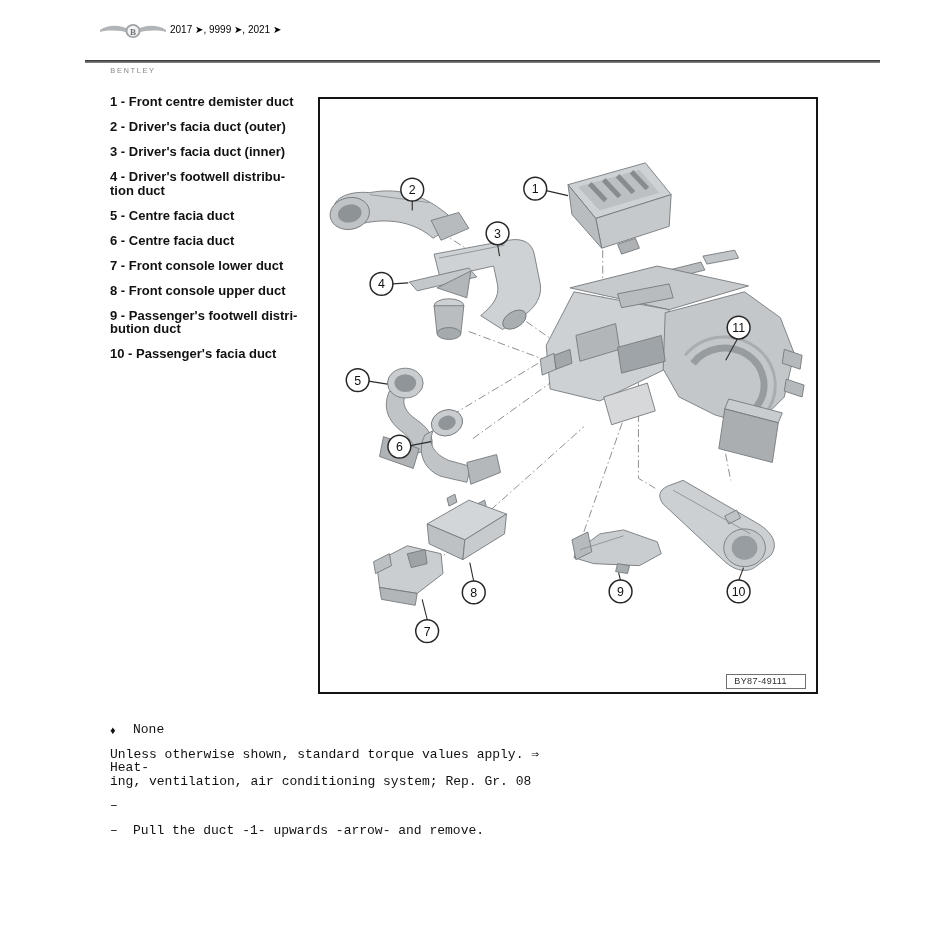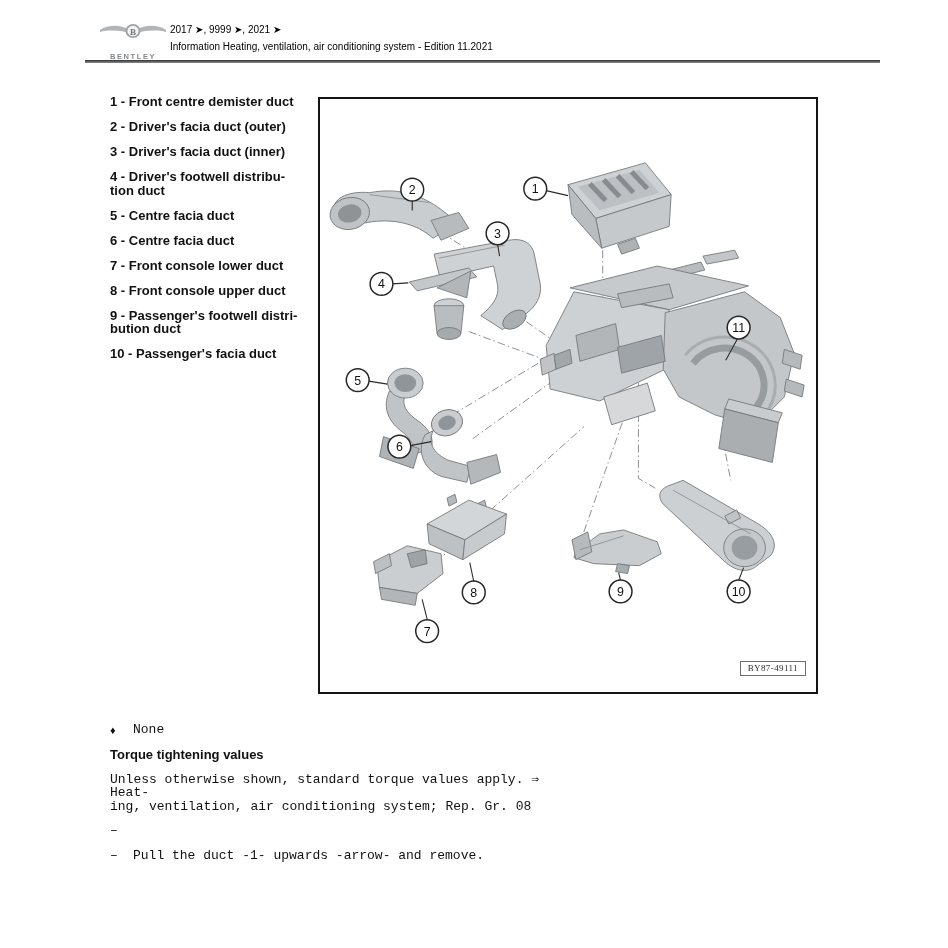--- a/index.html
+++ b/index.html
@@ -5,45 +5,45 @@
   * { margin: 0; padding: 0; box-sizing: border-box; }
   html, body { background: #ffffff; }
   body {
     width: 948px; height: 948px; position: relative;
     font-family: "Liberation Sans", sans-serif;
     color: #111; overflow: hidden;
   }
   
   .logo { position: absolute; left: 97px; top: 20px; width: 72px; text-align: center; }
   .logo .brand {
-    font-size: 7.5px; letter-spacing: 1.6px; color: #85888b; font-weight: bold;
-    display: block; margin-top: 2px;
+    font-size: 7.5px; letter-spacing: 1.6px; color: #85888b; font-weight: normal;
+    display: block; margin-top: 16px;
   }
   .hdr-lines { position: absolute; left: 170px; top: 21px; }
   .hdr-lines .l1, .hdr-lines .l2 { font-size: 10px; line-height: 17px; color: #000; }
   .rule {
     position: absolute; left: 85px; top: 60px; width: 795px; height: 3px;
     background: linear-gradient(#2f2f2f, #8d8d8d);
   }
   
   .legend { position: absolute; left: 110px; top: 95px; width: 215px; font-weight: bold; }
   .legend-item {
     font-size: 13px; line-height: 13.5px; margin-bottom: 11.5px;
     white-space: pre-line;
   }
   
   .figure-frame {
     position: absolute; left: 318px; top: 97px; width: 500px; height: 597px;
     border: 2.5px solid #141414; background: #fff;
   }
   .figure-frame svg { display: block; width: 100%; height: 100%; }
   .fig-code-box {
-    position: absolute; right: 10px; bottom: 16px;
-    border: 1px solid #6f6f6f; padding: 1px 7px 2px 7px;
-    font-size: 9px; color: #2e2e2e; letter-spacing: .4px; background: #fff; font-family: Liberation Serif, serif;
+    position: absolute; right: 10px; bottom: 3px;
+    border: 1px solid #6f6f6f; padding: 1px 18px 2px 7px;
+    font-size: 9px; color: #2e2e2e; letter-spacing: .4px; background: #fff;
   }
   
   .sections { position: absolute; left: 110px; top: 723px; width: 440px; }
   .sec-h { font-size: 13px; font-weight: bold; line-height: 14px; margin-bottom: 11px; }
   .txt { font-size: 13px; line-height: 13.5px; font-family: Liberation Mono, monospace; }
   .note { white-space: pre-line; margin-bottom: 11px; }
   .bullet-row, .step-row { display: flex; margin-bottom: 11px; }
   .bullet-glyph { width: 23px; flex: 0 0 23px; font-size: 11px; padding-top: 1px; }
   .step-dash { width: 23px; flex: 0 0 23px; }
   
@@ -65,21 +65,20 @@
     <path d="M2,10 C10,4 24,5 30,9 L30,13 C22,10 10,10 2,12 Z" fill="#b2b5b8"></path>
     <path d="M68,10 C60,4 46,5 40,9 L40,13 C48,10 60,10 68,12 Z" fill="#b2b5b8"></path>
     <ellipse cx="35" cy="11" rx="7.5" ry="7" fill="#9fa3a6"></ellipse>
     <ellipse cx="35" cy="11" rx="5.6" ry="5.2" fill="#f2f3f3"></ellipse>
     <text x="35" y="15" text-anchor="middle" font-size="9" font-weight="bold" fill="#6f7376" font-family="Liberation Serif, serif">B</text>
   </svg>
   <span class="brand">BENTLEY</span>
 </div>
 <div class="hdr-lines">
   <div class="l1">2017 ➤, 9999 ➤, 2021 ➤</div>
-  <div class="l2">Information Heating, ventilation, air conditioning system - Edition 11.2021</div>
 </div>
 <div class="rule"></div>
 
 <div class="legend">
   <div class="legend-item"><span>1</span><span> - </span><span>Front centre demister duct</span></div>
   <div class="legend-item"><span>2</span><span> - </span><span>Driver's facia duct (outer)</span></div>
   <div class="legend-item"><span>3</span><span> - </span><span>Driver's facia duct (inner)</span></div>
   <div class="legend-item"><span>4</span><span> - </span><span>Driver's footwell distribu-
 tion duct</span></div>
   <div class="legend-item"><span>5</span><span> - </span><span>Centre facia duct</span></div>
@@ -270,21 +269,20 @@
   <div class="fig-code-box">BY87-49111</div>
 </div>
 
 <div class="sections">
 
   <div class="bullet-row">
     <span class="bullet-glyph">♦</span>
     <span class="txt">None</span>
   </div>
 
-  <div class="sec-h">Torque tightening values</div>
 
   <div class="txt note">Unless otherwise shown, standard torque values apply. ⇒ Heat-
 ing, ventilation, air conditioning system; Rep. Gr. 08</div>
 
 
   <div class="step-row">
     <span class="step-dash txt">–</span>
   </div>
   <div class="step-row">
     <span class="step-dash txt">–</span>

